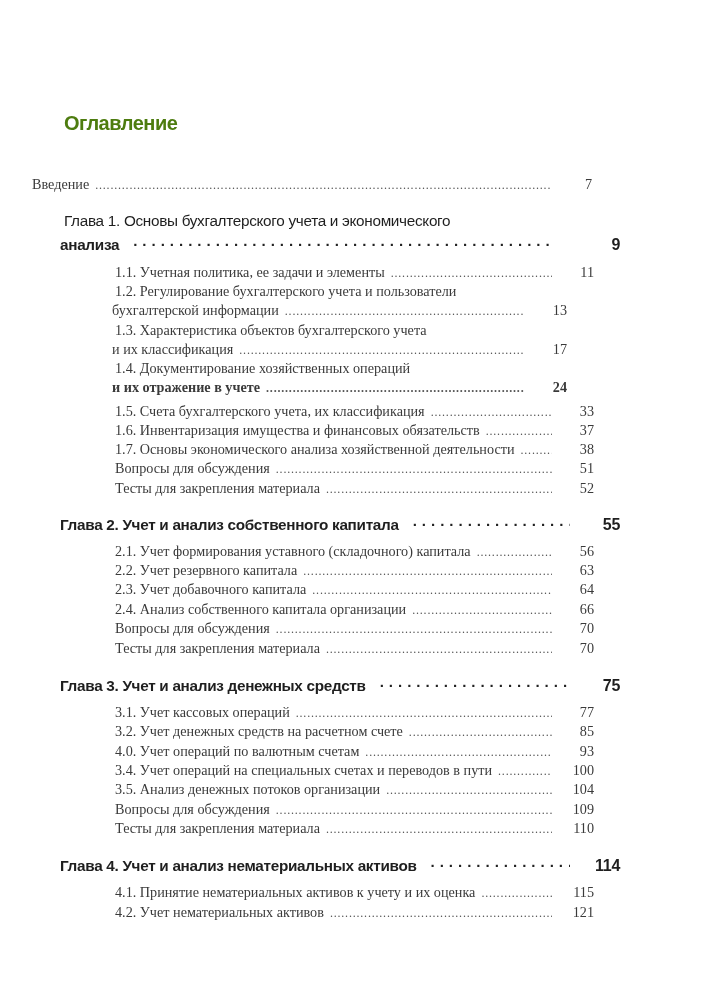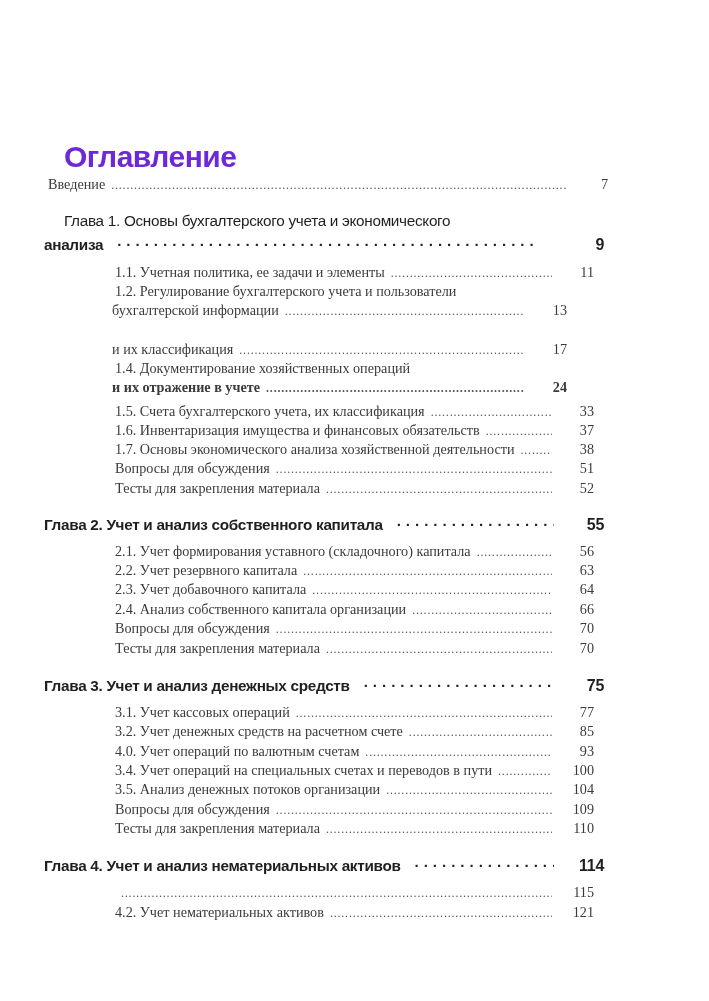--- a/index.html
+++ b/index.html
@@ -1,35 +1,35 @@
 <!DOCTYPE html>
 <html><head>
 <meta charset="utf-8">
 <style>
   html, body { margin:0; padding:0; background:#ffffff; }
   body { width:709px; height:1001px; position:relative; overflow:hidden; color:#2a2a2a; }
   .page { position:absolute; left:0; top:0; width:709px; height:1001px; }
   .title {
     position:absolute; left:64px; top:112px;
-    font-family:"Liberation Sans", sans-serif; font-weight:bold; font-size:30px;
-    letter-spacing:-0.5px; color:#6d28d9;margin-top:28px;
+    font-family:"Liberation Sans", sans-serif; font-weight:bold; font-size:20px;
+    letter-spacing:-0.5px; color:#4d7c0f;
   }
   .row {
     position:absolute; left:0; width:709px; display:flex; align-items:baseline;
     font-family:"Liberation Serif", serif; font-size:14.2px; color:#3a3a3a; white-space:nowrap;
   }
   .row .text { flex:0 0 auto; }
   .row .dots { flex:1 1 auto; overflow:hidden; margin:0 6px; color:#555; letter-spacing:1.2px; font-size:12px; }
   .row .dots::before { content:". . . . . . . . . . . . . . . . . . . . . . . . . . . . . . . . . . . . . . . . . . . . . . . . . . . . . . . . . . . . . . . . . . . . . . . . . . . . . . . . . . . . . . . . . . . . . . . . . . . . . . . . . . . . . . . . . . . . . . . . . . . . . . . . . . . . . . . . . . . . . . . . . . . . . . . . . . . . . . ."; letter-spacing:-1.1px; }
   .row .page-num { flex:0 0 auto; text-align:right; width:36px; }
-  .row.intro { padding-left:48px; width:560px; }
+  .row.intro { padding-left:32px; width:560px; }
   .row.sub { padding-left:115px; width:479px; }
   .row.sub2 { padding-left:112px; width:455px; }
   .row.chapter {
-    padding-left:44px; width:560px;
+    padding-left:60px; width:560px;
     font-family:"Liberation Sans", sans-serif; font-weight:bold; font-size:15.3px; color:#1f1f1f;
     letter-spacing:-0.3px;
     gap:8px;
   }
   .row.chapter .dots { font-size:15px; letter-spacing:3px; color:#222; }
   .row.chapter .dots::before { content:"· · · · · · · · · · · · · · · · · · · · · · · · · · · · · · · · · · · · · · · · · · · · · ·"; letter-spacing:0; font-weight:bold; }
   .row.chapter .page-num { font-size:16px; }
   .chap-line { position:absolute; left:64px; font-family:"Liberation Sans", sans-serif; font-weight:normal; font-size:15.3px; color:#1f1f1f; letter-spacing:-0.3px; white-space:nowrap; }
   .line-only { position:absolute; font-family:"Liberation Serif", serif; font-size:14.2px; color:#3a3a3a; white-space:nowrap;text-align:right; }
 </style>
@@ -59,20 +59,21 @@
     <span class="page-num">11</span>
   </div>
 
   <div class="line-only" style="top:283px; left:115px;">1.2. Регулирование бухгалтерского учета и пользователи</div>
   <div class="row sub2" style="top:302px;">
     <span class="text">бухгалтерской информации</span>
     <span class="dots"></span>
     <span class="page-num">13</span>
   </div>
 
+  <div class="line-only" style="top:322px; left:115px;">1.3. Характеристика объектов бухгалтерского учета</div>
   <div class="row sub2" style="top:341px;">
     <span class="text">и их классификация</span>
     <span class="dots"></span>
     <span class="page-num">17</span>
   </div>
 
   <div class="line-only" style="top:360px; left:115px;">1.4. Документирование хозяйственных операций</div>
   <div class="row sub2" style="top:379px;font-weight:bold;">
     <span class="text">и их отражение в учете</span>
     <span class="dots"></span>
@@ -181,20 +182,21 @@
     <span class="dots"></span>
     <span class="page-num">110</span>
   </div>
 
   <div class="row chapter" style="top:857px;">
     <span class="text">Глава 4. Учет и анализ нематериальных активов</span>
     <span class="dots"></span>
     <span class="page-num">114</span>
   </div>
   <div class="row sub" style="top:884px;">
+    <span class="text">4.1. Принятие нематериальных активов к учету и их оценка</span>
     <span class="dots"></span>
     <span class="page-num">115</span>
   </div>
   <div class="row sub" style="top:904px;">
     <span class="text">4.2. Учет нематериальных активов</span>
     <span class="dots"></span>
     <span class="page-num">121</span>
   </div>
 
 </div>

